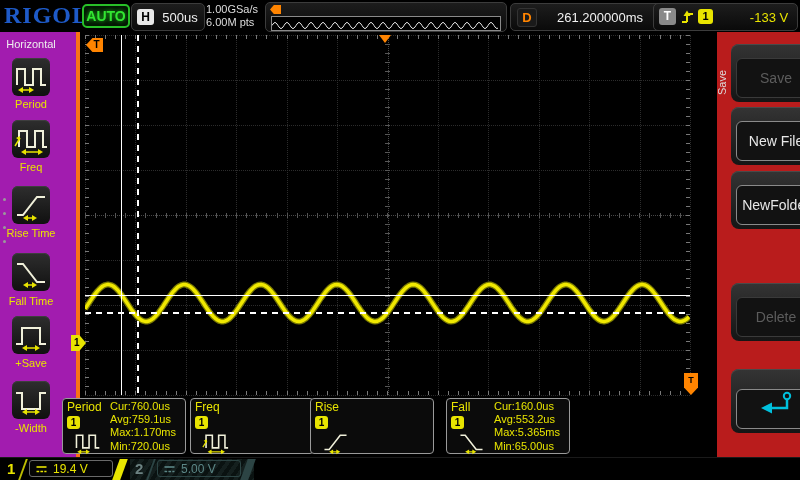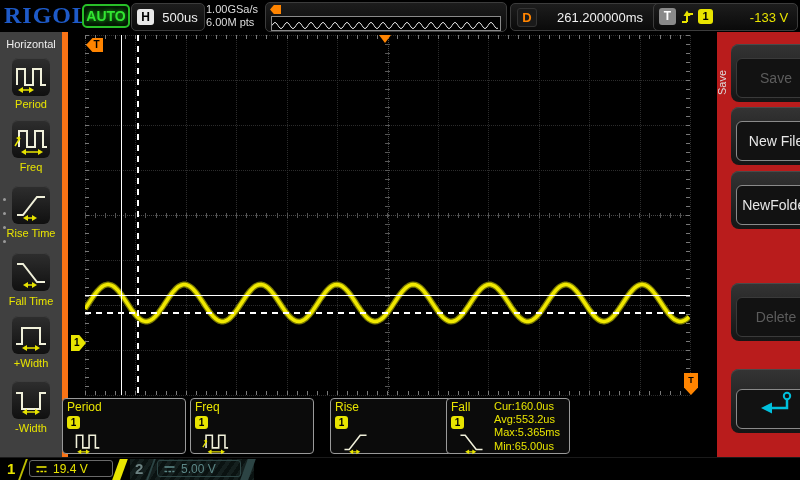--- a/index.html
+++ b/index.html
@@ -27,21 +27,21 @@
         color:#ff8400;font-weight:bold;font-size:13px;text-align:center;line-height:17px;}
   #d-value{left:28px;top:6px;width:122px;text-align:center;font-size:13px;color:#f2f2f2;}
   #t-box{left:653px;top:3px;width:143px;height:26px;}
   #t-badge{left:5px;top:4px;width:17px;height:17px;background:#8a8a8a;border-radius:3px;
         color:#fff;font-weight:bold;font-size:12px;text-align:center;line-height:17px;}
   #t-edge{left:26px;top:6px;}
   #t-src{left:44px;top:5px;width:15px;height:15px;background:#e8e400;border-radius:3px;
         color:#000;font-weight:bold;font-size:11px;text-align:center;line-height:15px;}
   #t-level{left:78px;top:6px;width:74px;text-align:center;font-size:13px;color:#e8e400;}
   
-  #left-menu{left:0;top:32px;width:62px;height:426px;background:#404040;border-right:6px solid #f97316;}
+  #left-menu{left:0;top:32px;width:62px;height:426px;background:#a21caf;border-right:4px solid #f97316;padding-left:14px;}
   #left-title{left:0;top:6px;width:62px;text-align:center;color:#eee;font-size:11px;}
   .lm-item .icn{position:absolute;left:12px;width:38px;height:38px;border-radius:6px;
         background:linear-gradient(180deg,#2e2e2e,#101010);box-shadow:inset 0 1px 0 #3e3e3e;}
   .lm-item .icn svg{position:absolute;left:1px;top:3px;}
   .lm-item .lbl{position:absolute;left:0;width:62px;text-align:center;color:#e8e400;font-size:11px;}
   .dot{position:absolute;left:3px;width:3px;height:3px;border-radius:50%;background:#9a9a9a;}
   
   #graticule{left:85px;top:35px;width:605px;height:360px;background:#000;overflow:visible;}
   .gv{position:absolute;top:0;bottom:0;width:0;border-left:1px dotted #2c2c2c;}
   .gv.gc{border-left:1px dotted #484848;}
@@ -189,21 +189,21 @@
   </div>
   <div class="lm-item">
     <div class="icn" style="top:284px;">
         <svg width="36" height="33" viewBox="0 0 36 33" fill="none">
           <path d="M3,25 H9 V9 H27 V25 H33" stroke="#f0f0da" stroke-width="2"></path>
           <path d="M13,29 H23" stroke="#e8e400" stroke-width="1.5"></path>
           <path d="M9,29 l5,-3 v6 z" fill="#e8e400"></path>
           <path d="M27,29 l-5,-3 v6 z" fill="#e8e400"></path>
         </svg>
       </div>
-    <div class="lbl" style="top:325px;">+Width</div>
+    <div class="lbl" style="top:325px;">+Save</div>
   </div>
   <div class="lm-item">
     <div class="icn" style="top:349px;">
         <svg width="36" height="33" viewBox="0 0 36 33" fill="none">
           <path d="M3,9 H9 V25 H27 V9 H33" stroke="#f0f0da" stroke-width="2"></path>
           <path d="M13,28 H23" stroke="#e8e400" stroke-width="1.5"></path>
           <path d="M9,28 l5,-3 v6 z" fill="#e8e400"></path>
           <path d="M27,28 l-5,-3 v6 z" fill="#e8e400"></path>
         </svg>
       </div>
@@ -292,34 +292,40 @@
 
 <div class="mbox" style="left:62px;">
   <div class="mname">Period</div>
   <div class="mch">1</div>
   <span class="micn"><svg width="37" height="26" viewBox="0 0 36 33" fill="none">
         <path d="M4,24 V8 H12 V24 H20 V8 H28 V24 H33" stroke="#f0f0da" stroke-width="2"></path>
         <path d="M9,29 H17" stroke="#e8e400" stroke-width="1.5"></path>
         <path d="M5,29 l5,-3 v6 z" fill="#e8e400"></path>
         <path d="M21,29 l-5,-3 v6 z" fill="#e8e400"></path>
       </svg></span>
+  <div class="mlines">
+    <div>Cur:760.0us</div>
+    <div>Avg:759.1us</div>
+    <div>Max:1.170ms</div>
+    <div>Min:720.0us</div>
+  </div>
 </div>
 <div class="mbox" style="left:190px;">
   <div class="mname">Freq</div>
   <div class="mch">1</div>
   <span class="micn"><svg width="37" height="26" viewBox="0 0 36 33" fill="none">
         <path d="M6,24 V8 H14 V24 H22 V8 H30 V24 H34" stroke="#f0f0da" stroke-width="2"></path>
         <path d="M2,23 l5,-8" stroke="#e8e400" stroke-width="1.5"></path>
         <path d="M7,13 l-0.5,4.5 l-3.5,-2.5 z" fill="#e8e400"></path>
         <path d="M12,29 H26" stroke="#e8e400" stroke-width="1.5"></path>
         <path d="M8,29 l5,-3 v6 z" fill="#e8e400"></path>
         <path d="M30,29 l-5,-3 v6 z" fill="#e8e400"></path>
       </svg></span>
 </div>
-<div class="mbox" style="left:330px;">
+<div class="mbox" style="left:310px;">
   <div class="mname">Rise</div>
   <div class="mch">1</div>
   <span class="micn"><svg width="37" height="26" viewBox="0 0 36 33" fill="none">
         <path d="M4,26 H10 L24,8 H32" stroke="#f0f0da" stroke-width="2"></path>
         <path d="M14,29 H20" stroke="#e8e400" stroke-width="1.5"></path>
         <path d="M10,29 l5,-3 v6 z" fill="#e8e400"></path>
         <path d="M24,29 l-5,-3 v6 z" fill="#e8e400"></path>
       </svg></span>
 </div>
 <div class="mbox" style="left:446px;">

